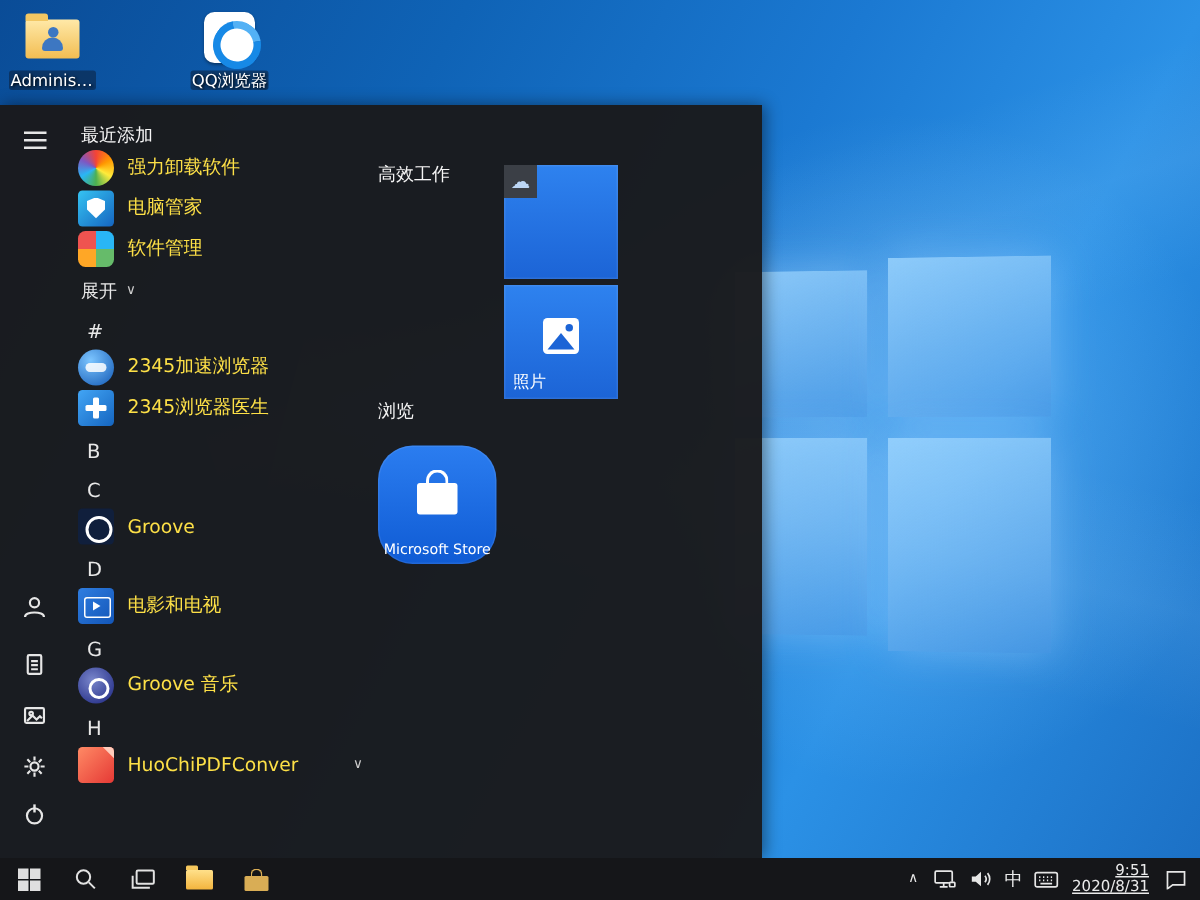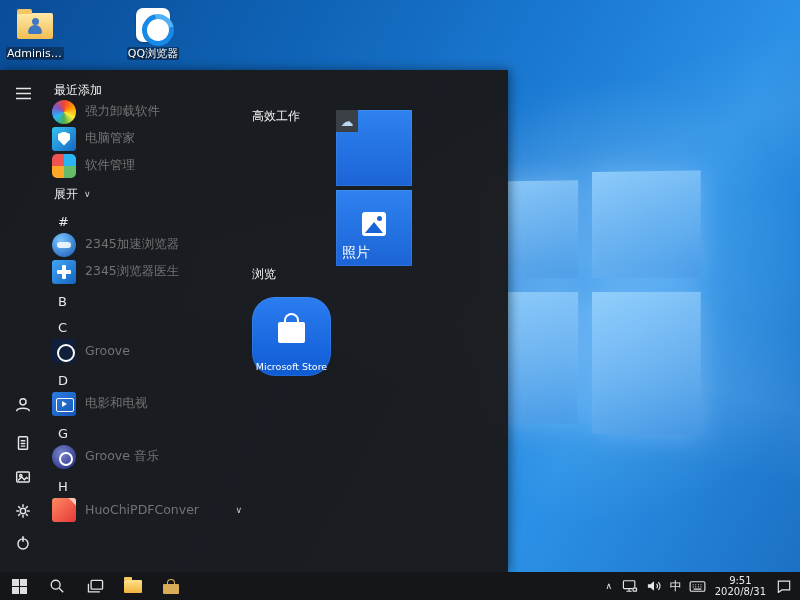--- a/index.html
+++ b/index.html
@@ -55,21 +55,21 @@
   .startmenu { position:absolute; left:0; top:70px; width:508px; height:502px;
     background:rgba(26,26,28,0.97); z-index:5; color:#f0f0f0; box-shadow:2px 0 10px rgba(0,0,0,0.45); }
 
   .rail { position:absolute; left:0; top:0; width:48px; height:100%; }
   .rail-btn { position:absolute; left:12px; width:22px; height:22px; display:flex; align-items:center; justify-content:center; cursor:pointer; }
   .rail-btn svg { stroke:#e6e6e6; fill:none; stroke-width:1.6; }
 
   .applist { position:absolute; left:48px; top:0; width:204px; height:100%; padding-top:12px; overflow:hidden; }
   .list-header { font-size:12px; color:#f5f5f5; height:16px; padding-left:6px; }
   .app-row { display:flex; align-items:center; height:27px; padding-left:4px; gap:9px; cursor:pointer; }
-  .app-label { font-size:12.5px; color:#737373; white-space:nowrap; overflow:hidden; text-overflow:ellipsis; }
+  .app-label { font-size:12.5px; color:#fde047; white-space:nowrap; overflow:hidden; text-overflow:ellipsis; }
   .letter { height:20px; margin-top:6px; display:flex; align-items:center; padding-left:10px;
     font-size:13px; color:#e8e8e8; cursor:pointer; }
   .expand-row { height:22px; margin-top:4px; display:flex; align-items:center; gap:6px; padding-left:6px;
     font-size:12px; color:#e8e8e8; cursor:pointer; }
   .chev { font-size:9px; color:#cfcfcf; }
   .row-chev { margin-left:auto; margin-right:10px; font-size:9px; color:#cfcfcf; }
 
   .ai { width:24px; height:24px; border-radius:3px; flex:none; position:relative; overflow:hidden; }
   .ai-uninstall { border-radius:50%;
     background:conic-gradient(#f44336,#ff9800,#ffeb3b,#4caf50,#29b6f6,#7e57c2,#f44336); }
@@ -104,21 +104,21 @@
   .tile { position:absolute; background:linear-gradient(180deg,#2e82ef,#1c64d6); cursor:pointer;
     box-shadow:inset 0 0 0 1px rgba(255,255,255,0.08); }
   .t-onedrive { left:84px; top:40px; width:76px; height:76px; }
   .od-badge { position:absolute; left:0; top:0; width:22px; height:22px; background:#3b3f46;
     display:flex; align-items:center; justify-content:center; color:#bcd6f5; font-size:13px; }
   .t-photos { left:84px; top:120px; width:76px; height:76px; }
   .photo-ico { position:absolute; left:26px; top:22px; width:24px; height:24px; background:#fff; border-radius:3px; }
   .photo-ico::before { content:""; position:absolute; left:3px; bottom:3px; width:0; height:0;
     border-left:9px solid transparent; border-right:9px solid transparent; border-bottom:11px solid #1c64d6; }
   .photo-ico::after { content:""; position:absolute; right:4px; top:4px; width:5px; height:5px; border-radius:50%; background:#1c64d6; }
-  .tile-label { position:absolute; left:6px; bottom:4px; font-size:14px; color:#fff; }
+  .tile-label { position:absolute; left:6px; bottom:4px; font-size:11px; color:#fff; }
   .t-store { left:0; top:227px; width:79px; height:79px; background:linear-gradient(180deg,#2b7df0,#0f5bd4);border-radius:23px; }
   .store-bag { position:absolute; left:26px; top:16px; width:27px; height:30px; }
   .store-bag .bag-body { position:absolute; left:0; top:9px; width:27px; height:21px; background:#fff; border-radius:2px; }
   .store-bag .bag-handle { position:absolute; left:6px; top:0; width:15px; height:14px; border:2.5px solid #fff;
     border-bottom:none; border-radius:8px 8px 0 0; }
   .tile-label-center { position:absolute; left:0; right:0; bottom:4px; text-align:center; font-size:9.5px; color:#fff; }
 
   
   .taskbar { position:absolute; left:0; bottom:0; width:800px; height:28px; background:#151619; z-index:10;
     display:flex; align-items:center; }
@@ -130,21 +130,21 @@
   .tb-folder::before { content:""; position:absolute; left:0; top:-3px; width:8px; height:3px; background:#f6c75d; border-radius:1px 1px 0 0; }
   .tb-bag { position:relative; width:16px; height:15px; }
   .tb-bag .bb { position:absolute; left:0; top:5px; width:16px; height:10px; background:#d9ad55; border-radius:1px; }
   .tb-bag .bh { position:absolute; left:4px; top:0; width:8px; height:7px; border:1.8px solid #d9ad55; border-bottom:none; border-radius:5px 5px 0 0; }
 
   .tray { margin-left:auto; display:flex; align-items:center; gap:7px; padding-right:8px; color:#eaeaea; }
   .tray-ico { display:flex; align-items:center; justify-content:center; cursor:pointer; width:17px; height:20px; }
   .tray-ico svg { stroke:#e6e6e6; fill:none; stroke-width:1.3; }
   .tray-chevron { font-size:9px; cursor:pointer; width:12px; text-align:center; }
   .ime { font-size:12px; cursor:pointer; line-height:28px; }
-  .clock { text-align:center; font-size:10px; line-height:11.5px; cursor:pointer; padding:0 2px; }
+  .clock { text-align:right; font-size:10px; line-height:11.5px; cursor:pointer; padding:0 2px;text-decoration:underline; }
 </style>
 </head>
 <body>
 
 <div class="screen">
 
   <div class="wallpaper">
     <div class="glow"></div>
     <div class="beam b1"></div>
     <div class="beam b2"></div>

